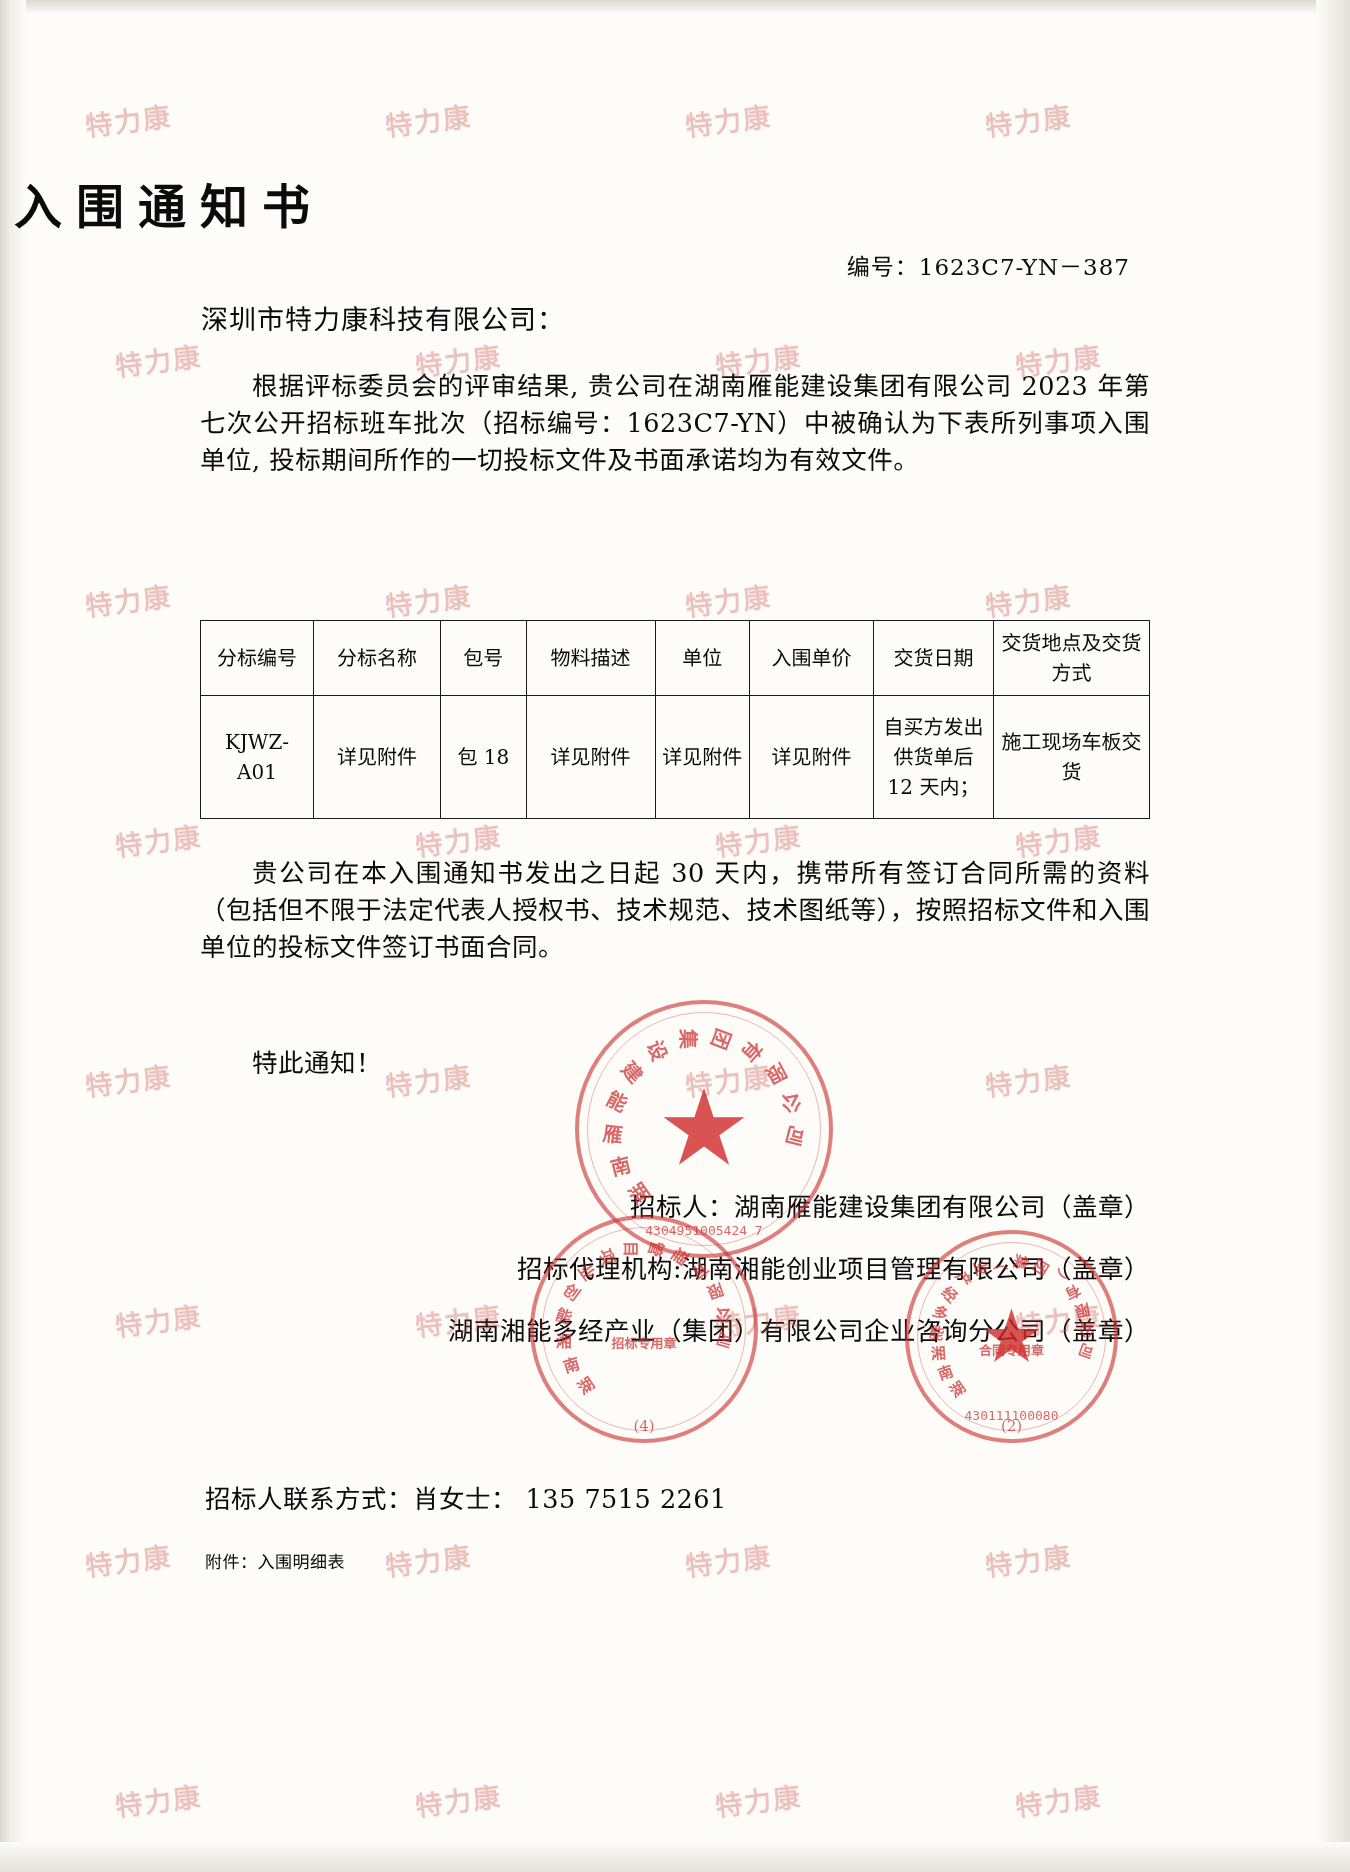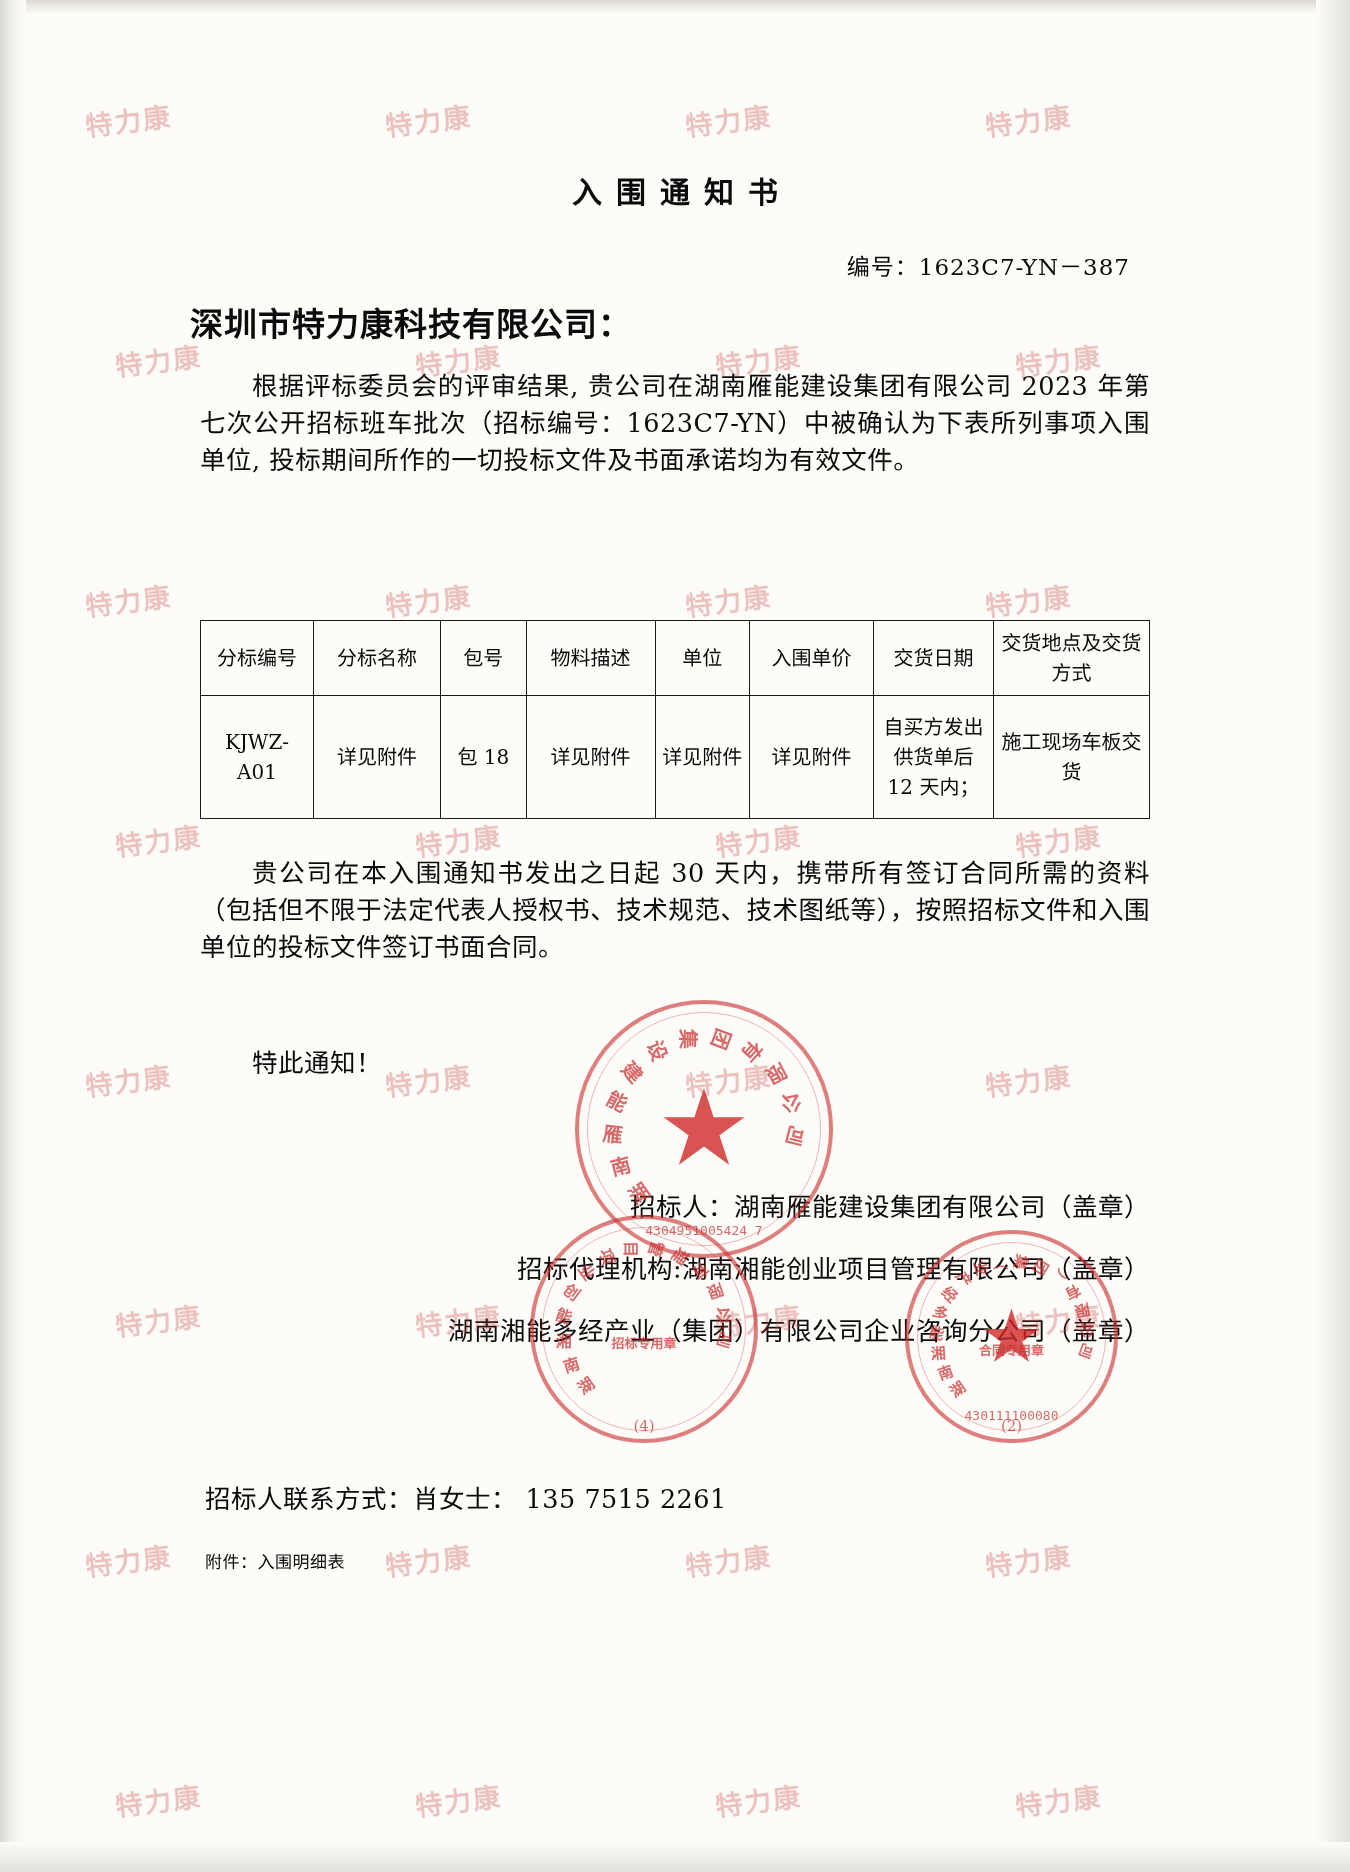--- a/index.html
+++ b/index.html
@@ -56,40 +56,39 @@
     position: absolute;
     inset: 0;
     z-index: 2;
   }
 
   .doc-title {
     position: absolute;
     top: 168px;
     left: 0;
     width: 100%;
-    text-align: center;
-    font-size: 30px;
+    font-size: 48px;
     font-weight: 700;
     letter-spacing: 14px;
     text-indent: 14px;
     font-family: "DejaVu Serif", "Liberation Serif", serif;
   }
   .doc-number {
     position: absolute;
     top: 248px;
     right: 220px;
     font-size: 23px;
     letter-spacing: 1px;
   }
   .recipient {
     position: absolute;
     top: 298px;
-    left: 190px;
-    font-size: 33px;
-    font-weight: 700;
+    left: 201px;
+    font-size: 27px;
+    font-weight: 400;
     letter-spacing: 1px;
   }
   .body-para {
     position: absolute;
     left: 200px;
     width: 950px;
     font-size: 25.5px;
     line-height: 37px;
     text-align: justify;
     letter-spacing: 0.5px;

